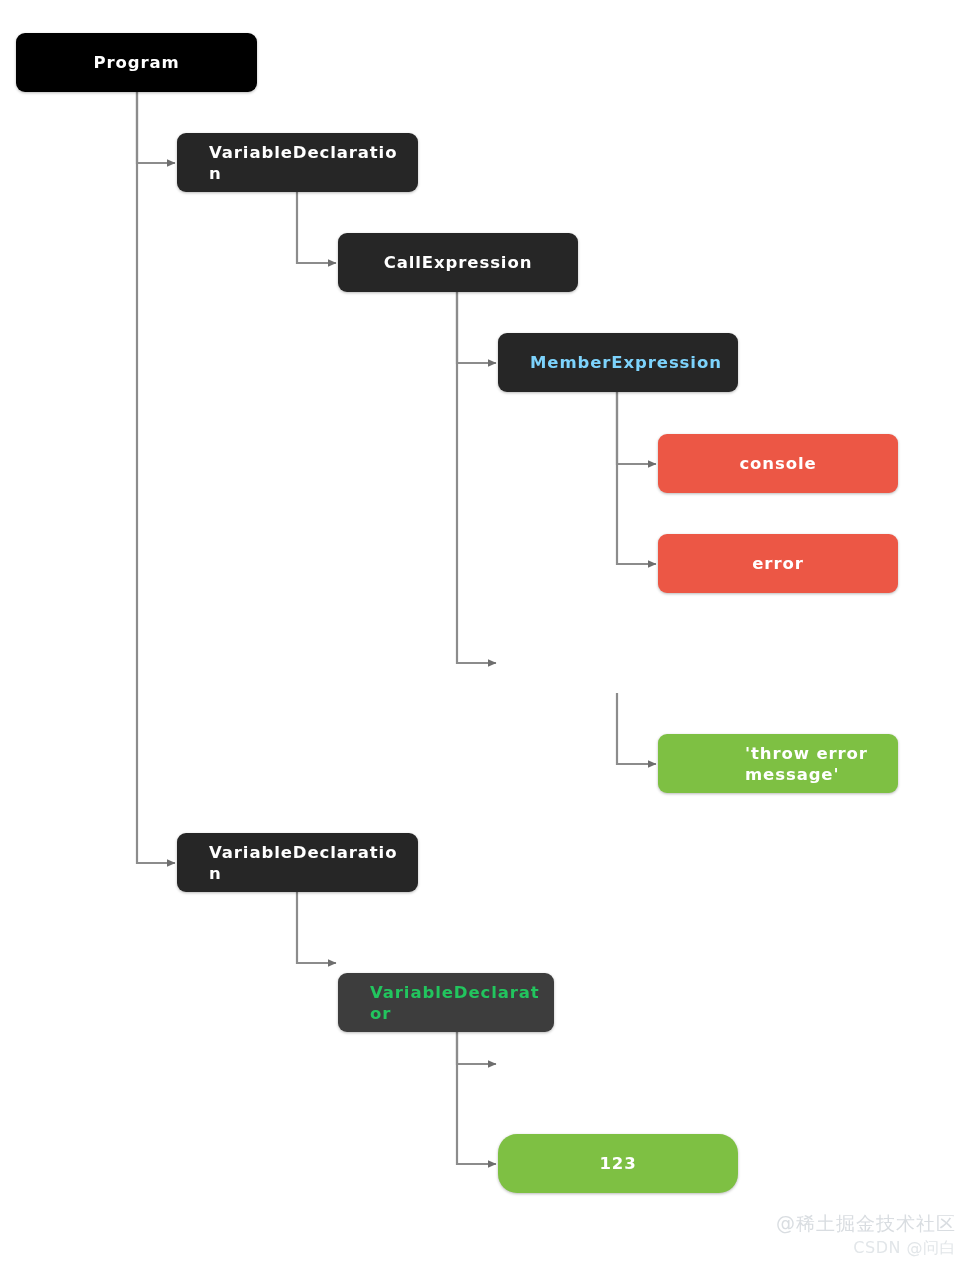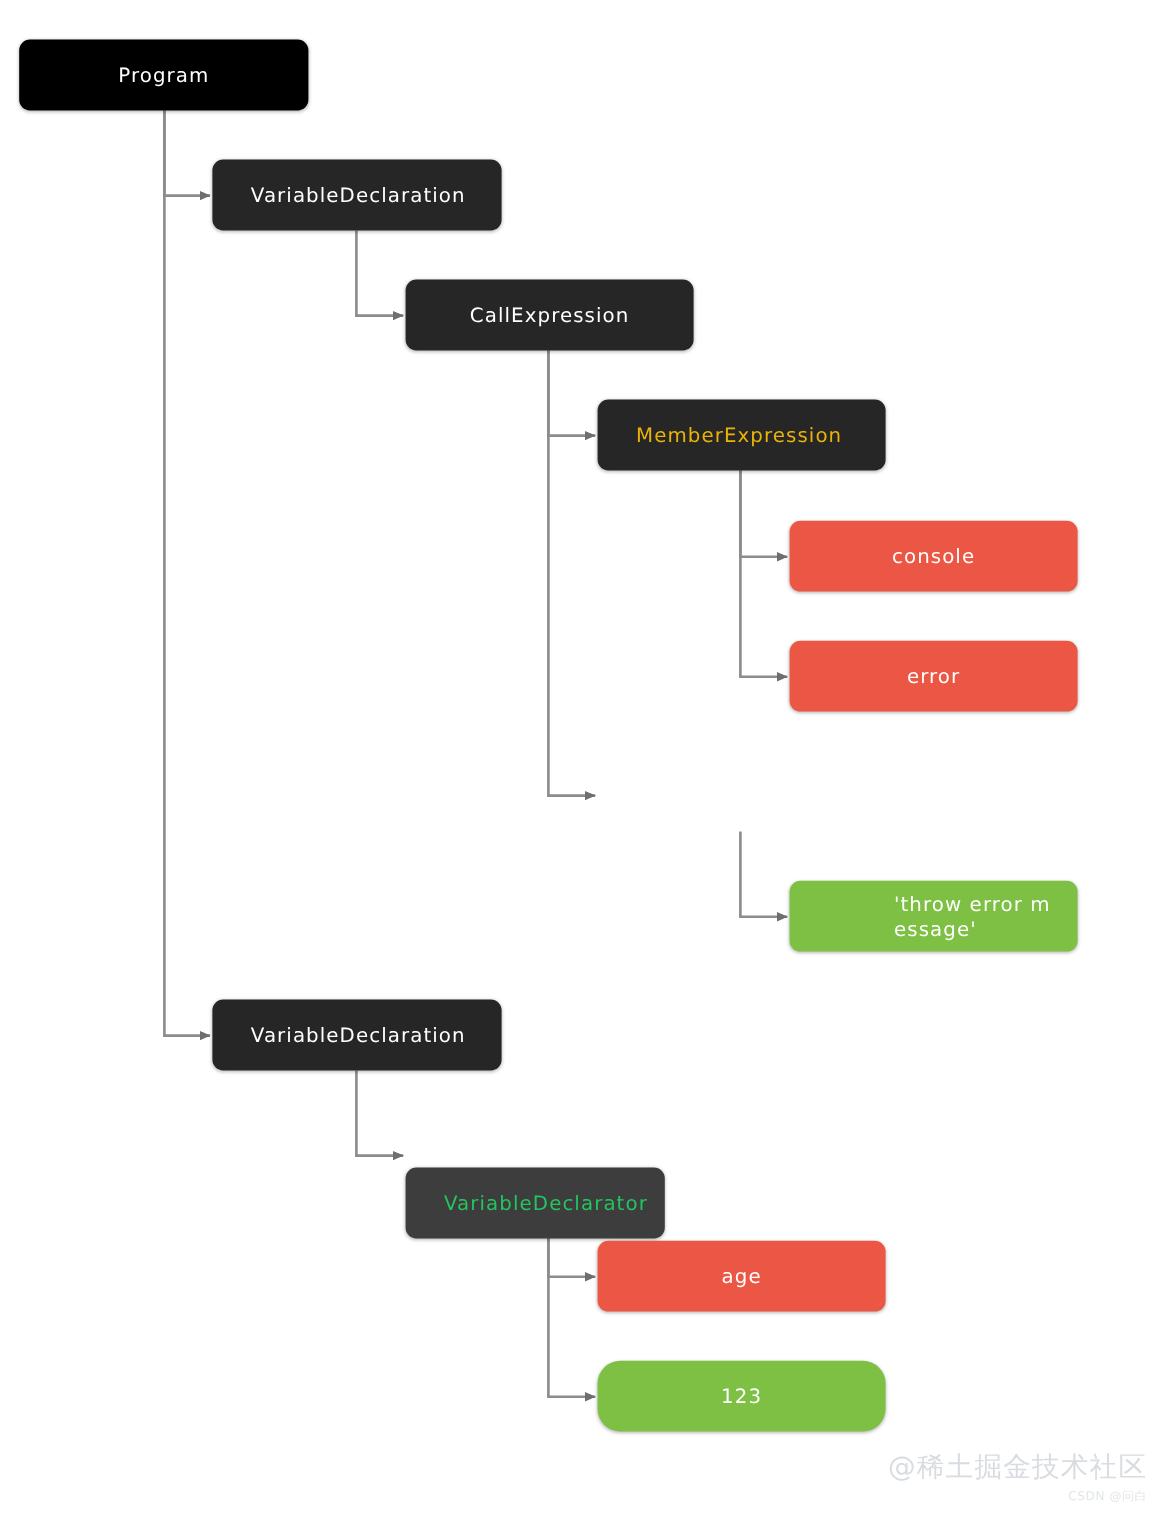--- a/index.html
+++ b/index.html
@@ -35,21 +35,21 @@
 
   .node {
     position: absolute;
     z-index: 2;
     box-sizing: border-box;
     border-radius: 9px;
     color: #ffffff;
     font-size: 16.5px;
     line-height: 21px;
     letter-spacing: 0.9px;
-    font-weight: 400;
+    font-weight: 700;
     display: flex;
     align-items: center;
     box-shadow: 0 1px 3px rgba(0,0,0,0.28);
     -webkit-font-smoothing: antialiased;
   }
 
   .node .node-label {
     display: block;
     width: 100%;
     white-space: pre-wrap;
@@ -74,28 +74,28 @@
   .watermark {
     position: absolute;
     z-index: 3;
     right: 16px;
     bottom: 10px;
     text-align: right;
     user-select: none;
   }
   .watermark-main {
     color: #d9dde1;
-    font-size: 23px;
+    font-size: 19px;
     line-height: 30px;
     letter-spacing: 1px;
     font-family: "DejaVu Sans", sans-serif;
   }
   .watermark-sub {
     color: #e2e6e9;
-    font-size: 10px;
+    font-size: 16px;
     line-height: 20px;
     letter-spacing: 0.5px;
     font-family: "DejaVu Sans", sans-serif;
   }
 </style>
 </head>
 <body>
 
 <div id="ast-canvas">
 
@@ -122,41 +122,38 @@
 
   <div class="node fill-black align-center" style="left: 16px; top: 33px; width: 241px; height: 59px; background-color: rgb(0, 0, 0); color: rgb(255, 255, 255);">
     <span class="node-label">Program</span>
   </div>
   <div class="node fill-dark align-left" style="left: 177px; top: 133px; width: 241px; height: 59px; background-color: rgb(38, 38, 38); color: rgb(255, 255, 255);">
     <span class="node-label">VariableDeclaration</span>
   </div>
   <div class="node fill-dark align-center" style="left: 338px; top: 233px; width: 240px; height: 59px; background-color: rgb(38, 38, 38); color: rgb(255, 255, 255);">
     <span class="node-label">CallExpression</span>
   </div>
-  <div class="node fill-dark align-left" style="left: 498px; top: 333px; width: 240px; height: 59px; background-color: rgb(38, 38, 38); color: #eab308;">
+  <div class="node fill-dark align-left" style="left: 498px; top: 333px; width: 240px; height: 59px; background-color: rgb(38, 38, 38); color: #7dd3fc;">
     <span class="node-label">MemberExpression</span>
   </div>
   <div class="node fill-red align-center" style="left: 658px; top: 434px; width: 240px; height: 59px; background-color: rgb(236, 87, 69); color: rgb(255, 255, 255);">
     <span class="node-label">console</span>
   </div>
   <div class="node fill-red align-center" style="left: 658px; top: 534px; width: 240px; height: 59px; background-color: rgb(236, 87, 69); color: rgb(255, 255, 255);">
     <span class="node-label">error</span>
   </div>
   <div class="node fill-green align-indent" style="left: 658px; top: 734px; width: 240px; height: 59px; background-color: rgb(126, 192, 67); color: rgb(255, 255, 255);">
     <span class="node-label">'throw error message'</span>
   </div>
   <div class="node fill-dark align-left" style="left: 177px; top: 833px; width: 241px; height: 59px; background-color: rgb(38, 38, 38); color: rgb(255, 255, 255);">
     <span class="node-label">VariableDeclaration</span>
   </div>
   <div class="node fill-dark2 align-left" style="left: 338px; top: 973px; width: 216px; height: 59px; background-color: rgb(61, 61, 61); color: #22c55e;">
     <span class="node-label">VariableDeclarator</span>
   </div>
-  <div class="node fill-red align-center" style="left: 498px; top: 1034px; width: 240px; height: 59px; background-color: rgb(236, 87, 69); color: rgb(255, 255, 255);">
-    <span class="node-label">age</span>
-  </div>
   <div class="node fill-green align-center" style="left: 498px; top: 1134px; width: 240px; height: 59px; background-color: rgb(126, 192, 67); color: rgb(255, 255, 255); border-radius: 19px;">
     <span class="node-label">123</span>
   </div>
 
   <div class="watermark">
     <div class="watermark-main">@稀土掘金技术社区</div>
     <div class="watermark-sub">CSDN @问白</div>
   </div>
 
 </div>

